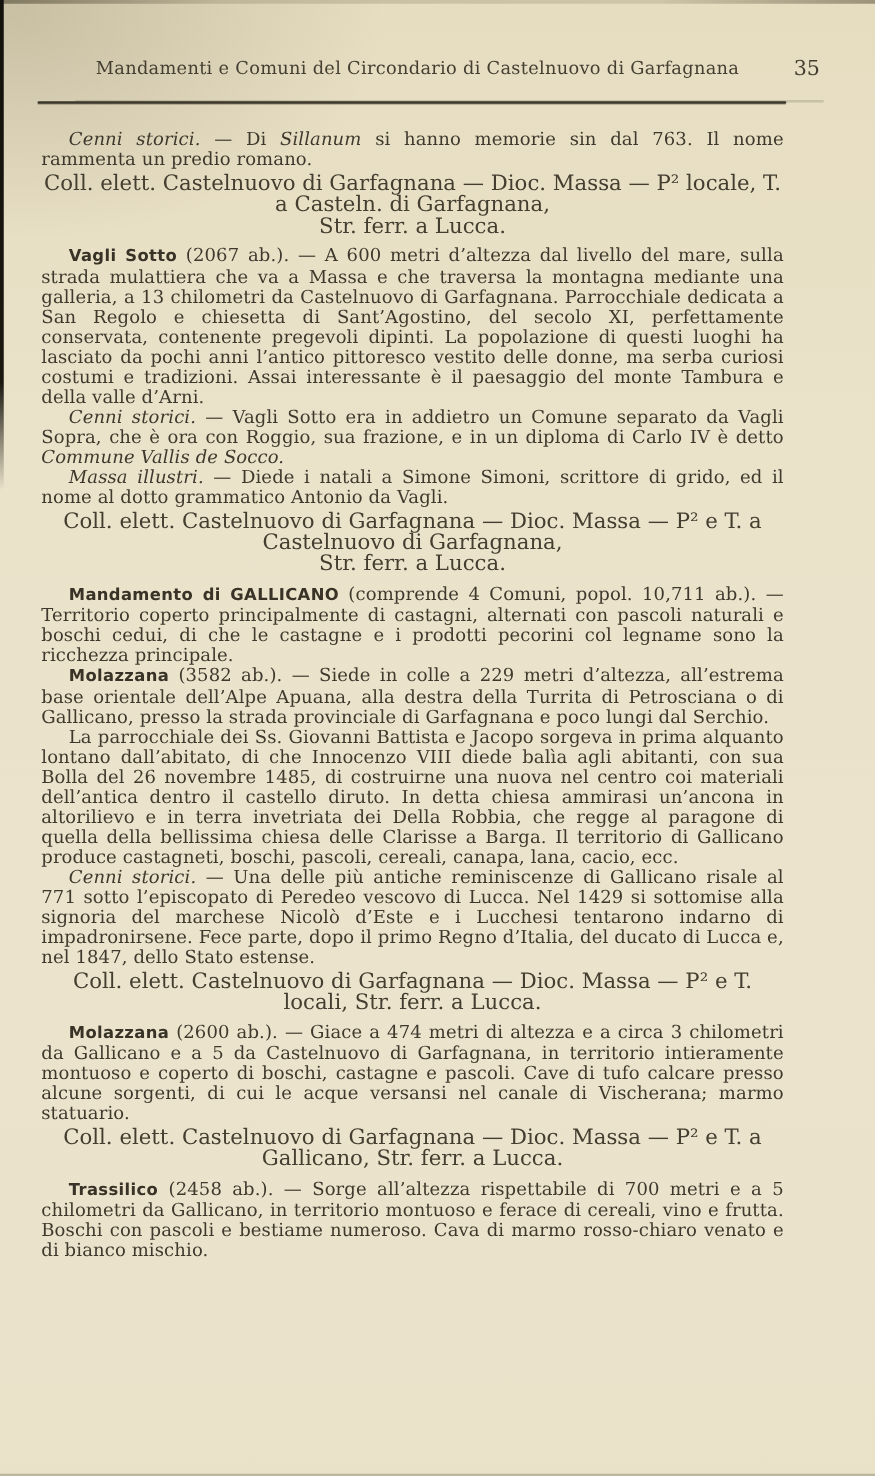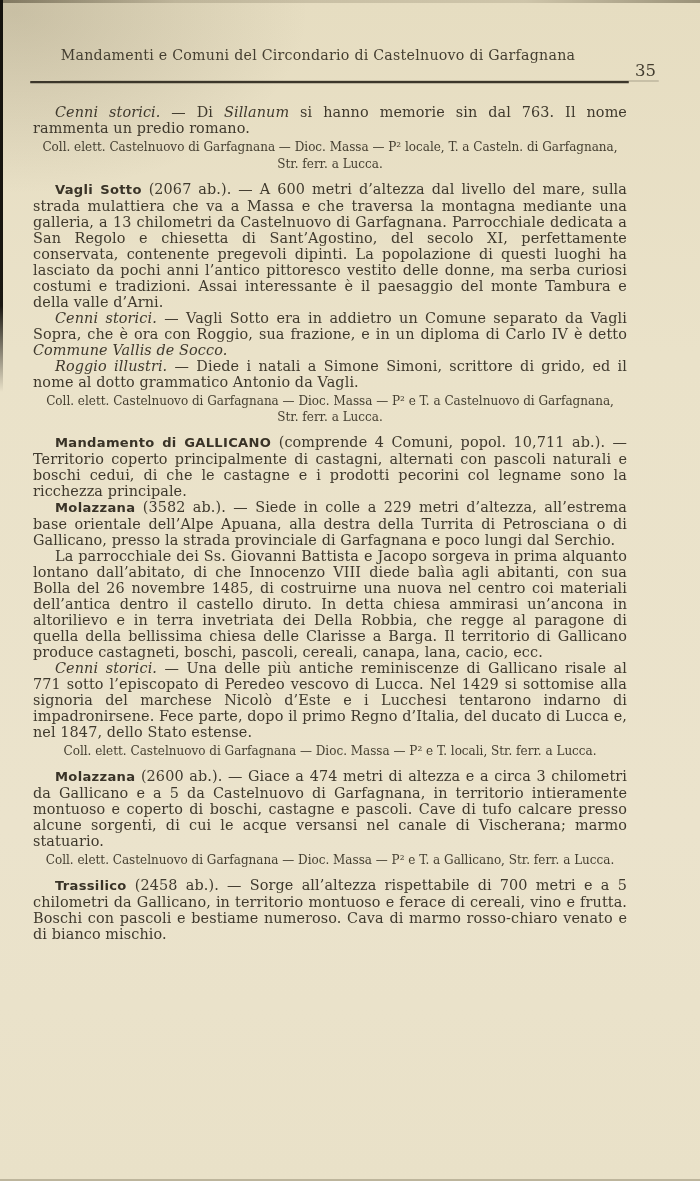--- a/index.html
+++ b/index.html
@@ -24,27 +24,27 @@
   }
   .edge-left {
     position: absolute; top: 0; left: 0; width: 3px; height: 392px;
     background: linear-gradient(180deg, #14120d 0%, #1a1711 78%, rgba(26,23,17,0) 100%);
   }
   .edge-bottom {
     position: absolute; bottom: 0; left: 0; width: 700px; height: 2px;
     background: rgba(110,100,75,0.35);
   }
   
-  .header { position: absolute; top: 47px; left: 21px; width: 594px; height: 20px; }
+  .header { position: absolute; top: 47px; left: 37px; width: 594px; height: 20px; }
   .running-title {
     display: block; text-align: center;
     font-size: 14.2px; letter-spacing: 0.25px; color: #453f31;
   }
   .page-number {
-    position: absolute; top: 61px; right: 44px;
+    position: absolute; top: 45px; right: 44px;
     font-size: 16.5px; color: #433d2f;
   }
   .rule {
     position: absolute; top: 81px; left: 30px; width: 599px; height: 2px;
     background: #3b362a; border-radius: 1px;
     box-shadow: 0 1px 0 rgba(59,54,42,0.25), 30px -1px 0 rgba(59,54,42,0.18);
   }
   
   .text-column { position: absolute; top: 104px; left: 33px; width: 594px; }
   .para {
@@ -62,21 +62,21 @@
   .seg-bold {
     font-family: "DejaVu Sans", sans-serif;
     font-weight: bold;
     font-size: 13.1px;
     letter-spacing: 0.3px;
     color: #393327;
   }
   .note {
     margin: 3px 0 4px;
     text-align: center;
-    font-size: 12px;
+    font-size: 17px;
     line-height: 16.8px;
     color: #443e30;
   }
   .note-line { display: block; }
 </style>
 </head>
 <body>
 
 <div class="page">
   <div class="edge-top"></div>
@@ -91,21 +91,21 @@
   <div class="rule"></div>
 
   <div class="text-column">
       <p class="para"><span class="seg-italic">Cenni storici.</span><span class="seg-normal"> — Di </span><span class="seg-italic">Sillanum</span><span class="seg-normal"> si hanno memorie sin dal 763. Il nome rammenta un predio romano.</span></p>
       <div class="note">
         <span class="note-line">Coll. elett. Castelnuovo di Garfagnana — Dioc. Massa — P² locale, T. a Casteln. di Garfagnana,</span>
         <span class="note-line">Str. ferr. a Lucca.</span>
       </div>
       <p class="para spaced"><span class="seg-bold">Vagli Sotto</span><span class="seg-normal"> (2067 ab.). — A 600 metri d’altezza dal livello del mare, sulla strada mulattiera che va a Massa e che traversa la montagna mediante una galleria, a 13 chilometri da Castelnuovo di Garfagnana. Parrocchiale dedicata a San Regolo e chiesetta di Sant’Agostino, del secolo XI, perfettamente conservata, contenente pregevoli dipinti. La popolazione di questi luoghi ha lasciato da pochi anni l’antico pittoresco vestito delle donne, ma serba curiosi costumi e tradizioni. Assai interessante è il paesaggio del monte Tambura e della valle d’Arni.</span></p>
       <p class="para"><span class="seg-italic">Cenni storici.</span><span class="seg-normal"> — Vagli Sotto era in addietro un Comune separato da Vagli Sopra, che è ora con Roggio, sua frazione, e in un diploma di Carlo IV è detto </span><span class="seg-italic">Commune Vallis de Socco.</span></p>
-      <p class="para"><span class="seg-italic">Roggio illustri.</span><span class="seg-normal"> — Diede i natali a Simone Simoni, scrittore di grido, ed il nome al dotto grammatico Antonio da Vagli.</span></p>
+      <p class="para"><span class="seg-italic">Massa illustri.</span><span class="seg-normal"> — Diede i natali a Simone Simoni, scrittore di grido, ed il nome al dotto grammatico Antonio da Vagli.</span></p>
       <div class="note">
         <span class="note-line">Coll. elett. Castelnuovo di Garfagnana — Dioc. Massa — P² e T. a Castelnuovo di Garfagnana,</span>
         <span class="note-line">Str. ferr. a Lucca.</span>
       </div>
       <p class="para spaced"><span class="seg-bold">Mandamento di GALLICANO</span><span class="seg-normal"> (comprende 4 Comuni, popol. 10,711 ab.). — Territorio coperto principalmente di castagni, alternati con pascoli naturali e boschi cedui, di che le castagne e i prodotti pecorini col legname sono la ricchezza principale.</span></p>
       <p class="para"><span class="seg-bold">Molazzana</span><span class="seg-normal"> (3582 ab.). — Siede in colle a 229 metri d’altezza, all’estrema base orientale dell’Alpe Apuana, alla destra della Turrita di Petrosciana o di Gallicano, presso la strada provinciale di Garfagnana e poco lungi dal Serchio.</span></p>
       <p class="para"><span class="seg-normal">La parrocchiale dei Ss. Giovanni Battista e Jacopo sorgeva in prima alquanto lontano dall’abitato, di che Innocenzo VIII diede balìa agli abitanti, con sua Bolla del 26 novembre 1485, di costruirne una nuova nel centro coi materiali dell’antica dentro il castello diruto. In detta chiesa ammirasi un’ancona in altorilievo e in terra invetriata dei Della Robbia, che regge al paragone di quella della bellissima chiesa delle Clarisse a Barga. Il territorio di Gallicano produce castagneti, boschi, pascoli, cereali, canapa, lana, cacio, ecc.</span></p>
       <p class="para"><span class="seg-italic">Cenni storici.</span><span class="seg-normal"> — Una delle più antiche reminiscenze di Gallicano risale al 771 sotto l’episcopato di Peredeo vescovo di Lucca. Nel 1429 si sottomise alla signoria del marchese Nicolò d’Este e i Lucchesi tentarono indarno di impadronirsene. Fece parte, dopo il primo Regno d’Italia, del ducato di Lucca e, nel 1847, dello Stato estense.</span></p>
       <div class="note">
         <span class="note-line">Coll. elett. Castelnuovo di Garfagnana — Dioc. Massa — P² e T. locali, Str. ferr. a Lucca.</span>

